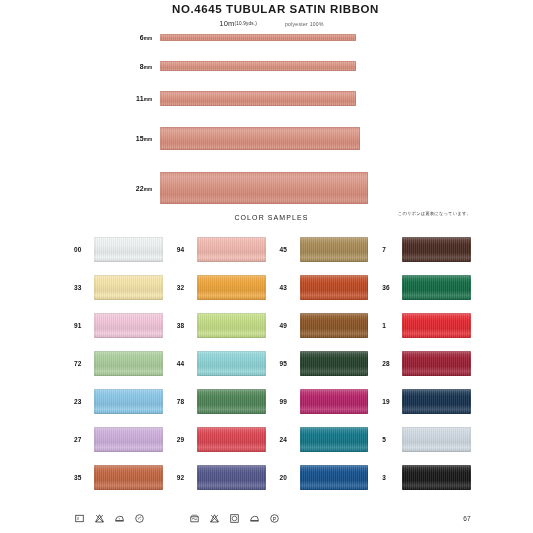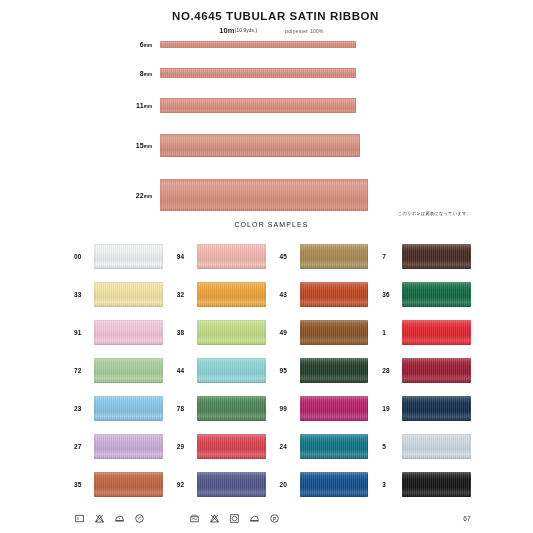--- a/index.html
+++ b/index.html
@@ -18,21 +18,21 @@
   .page {
     position: relative;
     width: 533px;
     height: 533px;
     box-sizing: border-box;
   }
 
   
   .header {
     text-align: center;
-    padding-top: 9px;
+    padding-top: 2px;
   }
   .title {
     font-size: 11.5px;
     font-weight: bold;
     letter-spacing: 0.6px;
     color: #1a1a1a;
     margin: 0;
     padding: 0;
     line-height: 14px;
     text-align: center;
@@ -41,21 +41,21 @@
   .subline {
     margin-top: 3px;
     font-size: 6.5px;
     color: #2a2a2a;
     letter-spacing: 0.2px;
     text-align: center;
     padding-left: 10px;
   }
   .subline .len {
     font-size: 7.5px;
-    font-weight: bold;
+    font-weight: normal;
   }
   .subline .tiny {
     font-size: 4.6px;
     vertical-align: 1px;
   }
   .subline .comp {
     display: inline-block;
     margin-left: 26px;
     font-size: 5px;
     color: #555;

